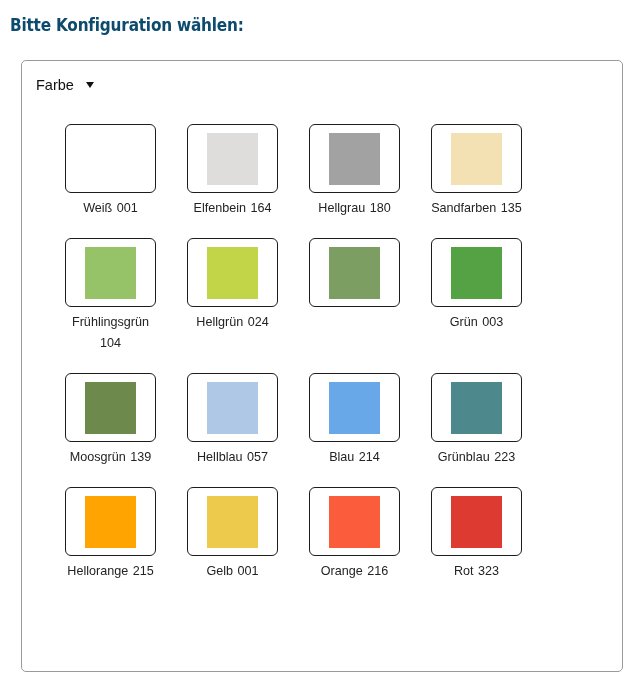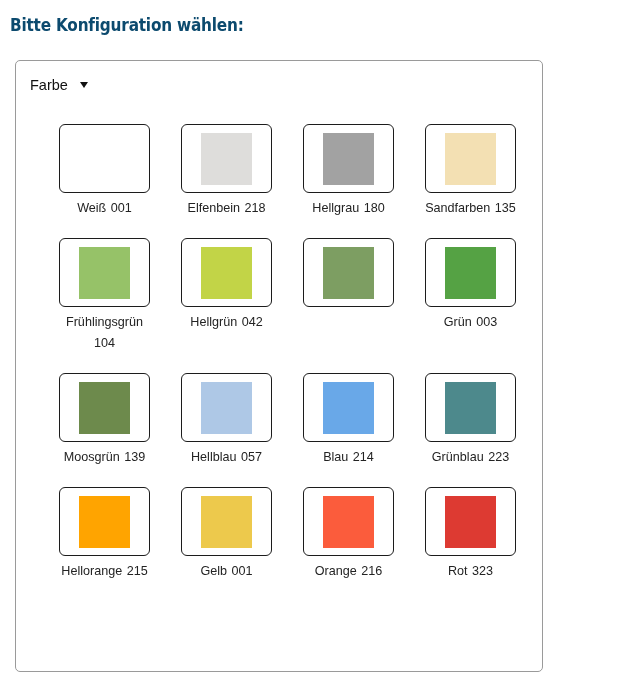--- a/index.html
+++ b/index.html
@@ -31,23 +31,23 @@
     font-weight: bold;
     font-size: 17px;
     letter-spacing: -0.2px;
     color: #0c4a6e;
     white-space: nowrap;
   }
 
   
   .config-panel {
     position: absolute;
-    left: 15px;
+    left: 21px;
     top: 60px;
-    width: 528px;
+    width: 602px;
     height: 612px;
     box-sizing: border-box;
     border: 1px solid #9a9a9a;
     border-radius: 5px;
     background: #ffffff;
   }
 
   .group-header {
     position: absolute;
     left: 14px;
@@ -135,21 +135,21 @@
         <div class="swatch">
           <div class="swatch-card">
             <div class="swatch-fill" style="background: rgb(255, 255, 255);"></div>
           </div>
           <div class="swatch-label">Weiß 001</div>
         </div>
         <div class="swatch">
           <div class="swatch-card">
             <div class="swatch-fill" style="background: rgb(222, 221, 219);"></div>
           </div>
-          <div class="swatch-label">Elfenbein 218</div>
+          <div class="swatch-label">Elfenbein 164</div>
         </div>
         <div class="swatch">
           <div class="swatch-card">
             <div class="swatch-fill" style="background: rgb(162, 162, 162);"></div>
           </div>
           <div class="swatch-label">Hellgrau 180</div>
         </div>
         <div class="swatch">
           <div class="swatch-card">
             <div class="swatch-fill" style="background: rgb(243, 224, 179);"></div>
@@ -159,21 +159,21 @@
         <div class="swatch">
           <div class="swatch-card">
             <div class="swatch-fill" style="background: rgb(150, 194, 104);"></div>
           </div>
           <div class="swatch-label">Frühlingsgrün 104</div>
         </div>
         <div class="swatch">
           <div class="swatch-card">
             <div class="swatch-fill" style="background: rgb(194, 212, 71);"></div>
           </div>
-          <div class="swatch-label">Hellgrün 042</div>
+          <div class="swatch-label">Hellgrün 024</div>
         </div>
         <div class="swatch">
           <div class="swatch-card">
             <div class="swatch-fill" style="background: rgb(125, 158, 98);"></div>
           </div>
         </div>
         <div class="swatch">
           <div class="swatch-card">
             <div class="swatch-fill" style="background: rgb(85, 162, 68);"></div>
           </div>

